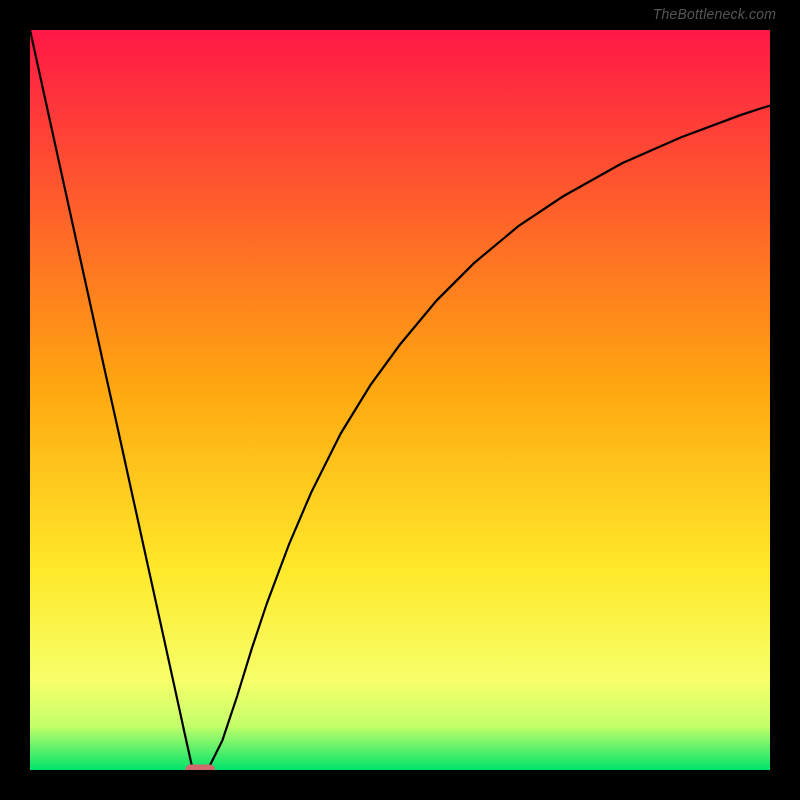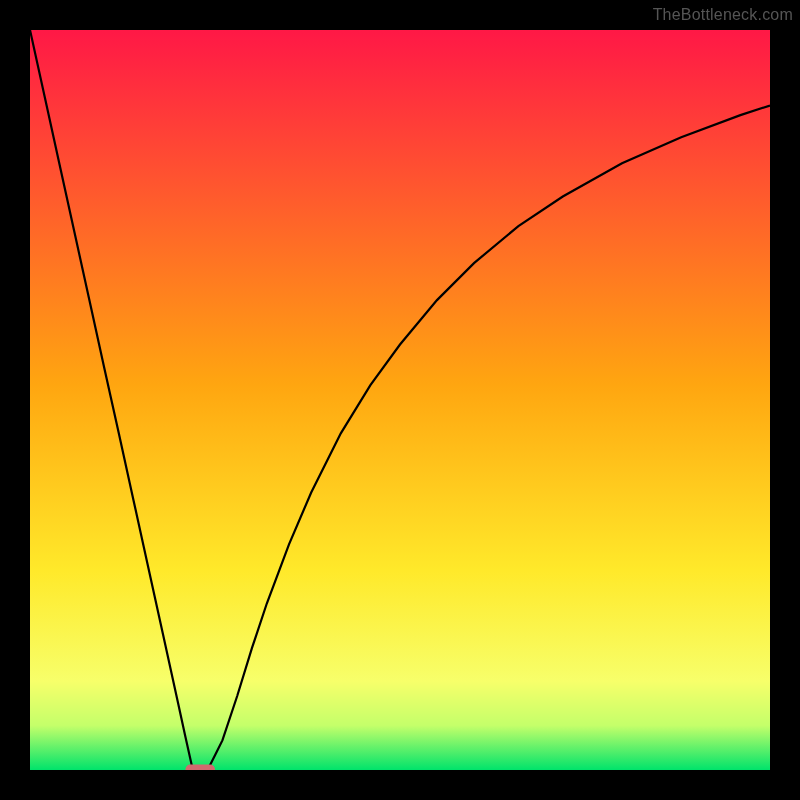--- a/index.html
+++ b/index.html
@@ -21,26 +21,27 @@
     position: absolute;
     left: 30px;
     top: 30px;
     width: 740px;
     height: 740px;
     
   }
   .watermark {
     position: absolute;
     top: 6px;
-    right: 7px;
+    right: 24px;
     color: #555;
-    font-size: 16px;
+    font-size: 14px;
     font-weight: 400;
     letter-spacing: 0.2px;
     user-select: none;
+    font-style: italic;
   }
   svg { display: block; }
 </style>
 </head>
 <body>
 
 <div class="frame">
   <div class="watermark">TheBottleneck.com</div>
 
   <div class="plot">

